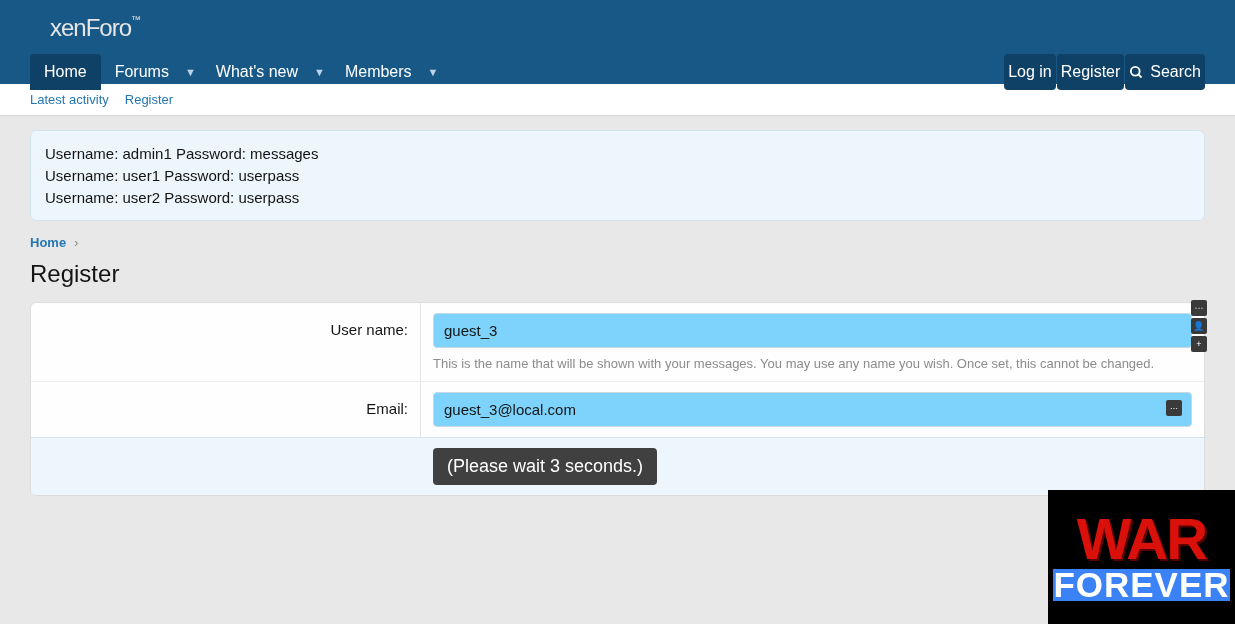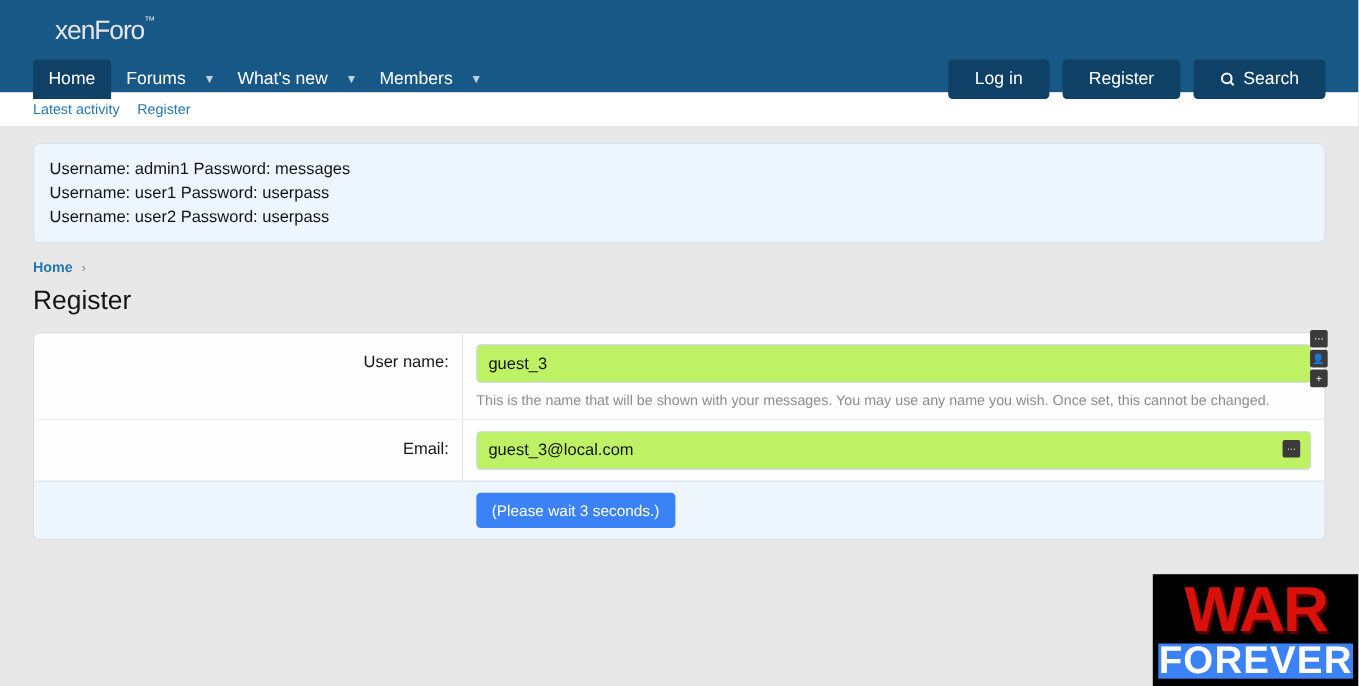--- a/index.html
+++ b/index.html
@@ -6,45 +6,45 @@
 body { font-family:'Segoe UI',Arial,sans-serif; font-size:13px; background:#e8e8e8; color:#141414; width:1235px; height:624px; overflow:hidden; position:relative; }
 .header { background:#185886; height:84px; }
 .logo { color:#e5e5e5; font-size:24px; font-weight:300; padding:14px 30px 0; letter-spacing:-1px;margin-left:20px; }
 .logo b { font-weight:500; }
 .nav { display:flex; align-items:center; padding:0 30px; height:36px; margin-top:12px; justify-content:space-between; }
 .nav-left, .nav-right { display:flex; align-items:center; height:100%; }
 .nav-item { color:#fff; font-size:16px; padding:0 14px; height:36px; display:flex; align-items:center; cursor:pointer; border-radius:4px 4px 0 0; }
 .nav-item.active { background:#0f4166; }
 .nav-toggle { color:#bcd2e6; padding:0 6px 0 2px; cursor:pointer; font-size:11px; }
 .nav-right .nav-item { border-radius:4px; }
-.nav-right .btn-like { background:#0f4166; padding:0 24px; margin-left:12px; }
+.nav-right .btn-like { background:#0f4166; padding:0 4px; margin-left:1px; }
 .subnav { background:#fff; border-bottom:1px solid #d8d8d8; padding:8px 30px; display:flex; gap:16px; }
 .subnav a { color:#2577b1; text-decoration:none; font-size:13px; }
 .content { padding:14px 30px; }
 .notice { background:#edf6fd; border:1px solid #d4e4ef; border-radius:6px; padding:12px 14px; margin-bottom:14px; font-size:15px; line-height:1.45; }
 .breadcrumb { display:flex; align-items:center; gap:8px; margin-bottom:10px; }
 .breadcrumb a { color:#2577b1; text-decoration:none; font-weight:600; font-size:13px; }
 .breadcrumb .chev { color:#888; font-size:12px; }
 h1 { font-size:24px; font-weight:400; margin-bottom:14px; color:#141414; }
 .form-block { background:#fefefe; border:1px solid #dcdcdc; border-radius:6px; overflow:hidden; }
 .form-row { display:flex; border-top:1px solid #eee; }
 .form-row:first-child { border-top:0; }
 .form-label { width:390px; text-align:right; padding:18px 12px; font-size:15px; color:#141414; border-right:1px solid #e5e5e5; }
 .form-value { flex:1; padding:10px 12px; position:relative; }
-.input { width:100%; padding:8px 34px 8px 10px; font-size:15px; border:1px solid #c8d7e2; border-radius:4px; background:#bef264; color:#141414; }
+.input { width:100%; padding:8px 34px 8px 10px; font-size:15px; border:1px solid #c8d7e2; border-radius:4px; background:#7dd3fc; color:#141414; }
 .input.focused { background:#e1eefb; border-color:#a8c4dc; }
 .help { color:#8c8c8c; font-size:13px; margin-top:8px; }
 .agree { font-size:15px; padding:16px 0 6px; }
 .agree a { color:#2577b1; }
 .form-foot { background:#edf6fd; border-top:1px solid #d4e4ef; padding:10px 12px 10px 402px; }
-.submit { background:#3b82f6; color:#fff; border:0; border-radius:4px; padding:8px 14px; font-size:14px; cursor:pointer; }
+.submit { background:#404040; color:#fff; border:0; border-radius:4px; padding:8px 14px; font-size:18px; cursor:pointer; }
 .field-icon { position:absolute; right:22px; top:18px; width:16px; height:16px; background:#3a3a3a; border-radius:2px; display:flex; align-items:center; justify-content:center; color:#fff; font-size:8px; }
 .side-icons { position:absolute; right:28px; top:300px; display:flex; flex-direction:column; gap:2px; }
 .side-icons span { width:16px; height:16px; background:#3a3a3a; border-radius:2px; color:#fff; font-size:9px; display:flex; align-items:center; justify-content:center; }
-.banner { position:absolute; right:0; bottom:0; width:187px; height:102px; background:#000; display:flex; flex-direction:column; align-items:center; justify-content:center; font-family:Impact,'Arial Black',sans-serif; line-height:0.9; }
+.banner { position:absolute; right:0; bottom:0; width:187px; height:134px; background:#000; display:flex; flex-direction:column; align-items:center; justify-content:center; font-family:Impact,'Arial Black',sans-serif; line-height:0.9; }
 .banner .war { color:#d9110a; font-size:58px; font-weight:900; letter-spacing:-2px; text-shadow:2px 2px 0 #5a0000; }
 .banner .forever { color:#fff; background:#3b82f6; font-size:35px; letter-spacing:1px; margin-top:4px; font-weight:900; }
 .search-btn { display:flex; align-items:center; gap:6px; }
 </style>
 </head>
 <body>
 
 <div class="header">
   <div class="logo"><span>xen</span><b>Foro</b><span style="font-size:10px;vertical-align:top">™</span></div>
   <div class="nav">

